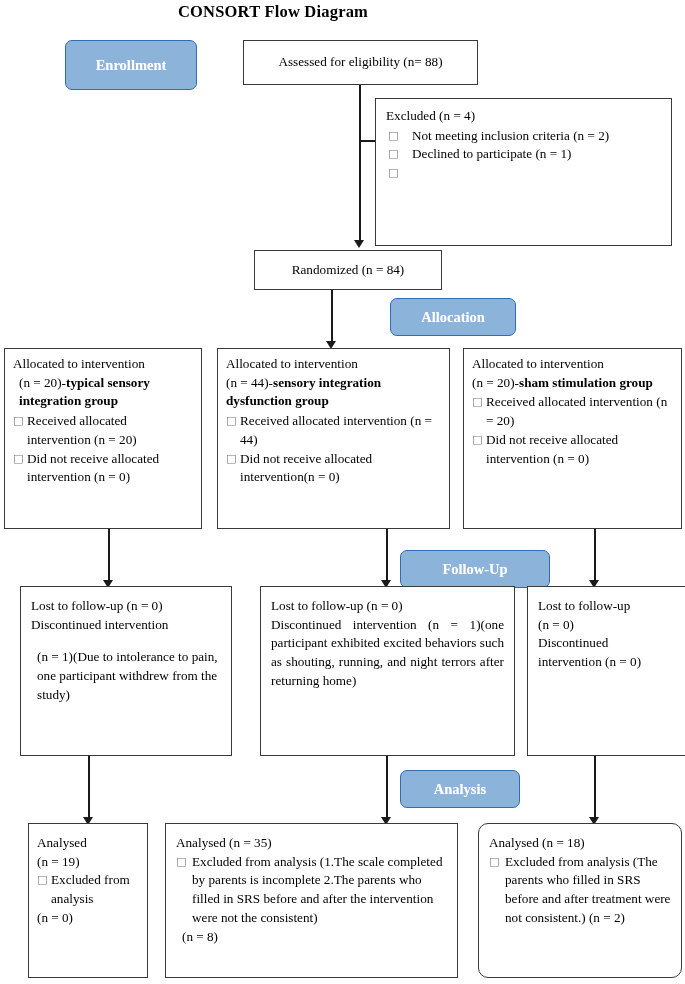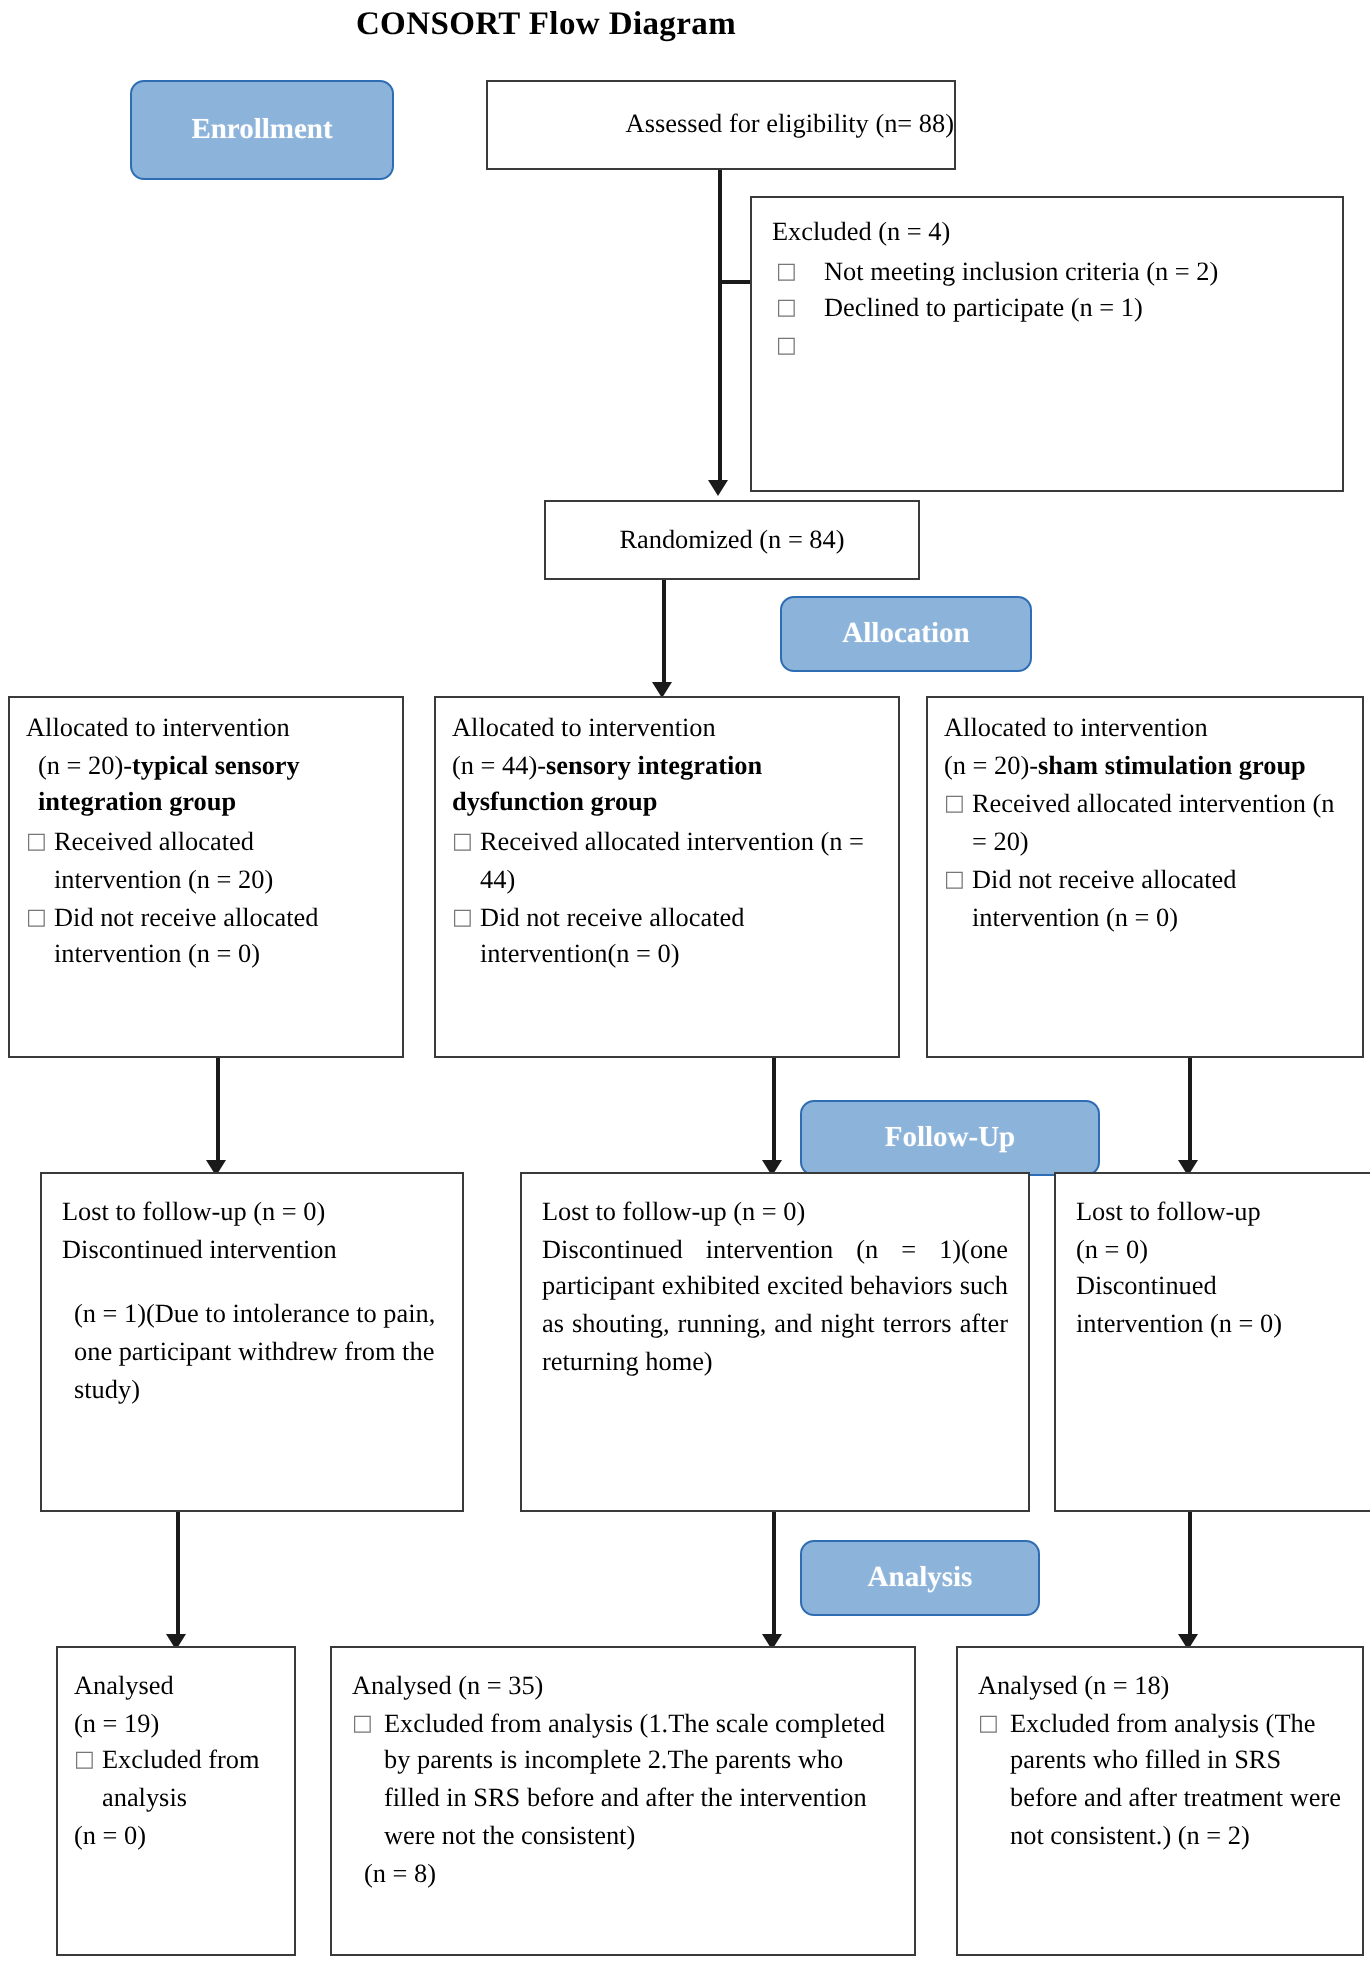--- a/index.html
+++ b/index.html
@@ -82,21 +82,21 @@
 <body>
 
 <div id="page">
 
   <div class="title">CONSORT Flow Diagram</div>
 
   <div class="pill" style="left:65px; top:40px; width:132px; height:50px;">
     <span>Enrollment</span>
   </div>
 
-  <div class="box center" style="left:243px; top:40px; width:235px; height:45px;justify-content:flex-end;">
+  <div class="box center" style="left:243px; top:40px; width:235px; height:45px;">
     <span>Assessed for eligibility (n= 88)</span>
   </div>
 
   <div class="line vline" style="left:359px; top:85px; height:155px;"></div>
   <div class="arrow" style="left:354px; top:240px;"></div>
 
   <div class="line hline" style="left:359px; top:140px; width:19px;"></div>
 
   <div class="box" style="left:375px; top:98px; width:297px; height:148px;">
     <div class="inner" style="padding:8px 10px;">
@@ -108,21 +108,21 @@
       <div style="position:relative; padding-left:26px;">
         <span class="sq" style="position:absolute; left:2px; top:1px;">□</span>
         <span>Declined to participate (n = 1)</span>
       </div>
       <div class="justify" style="position:relative; padding-left:26px;">
         <span class="sq" style="position:absolute; left:2px; top:1px;">□</span>
       </div>
     </div>
   </div>
 
-  <div class="box center" style="left:272px; top:250px; width:188px; height:40px;">
+  <div class="box center" style="left:254px; top:250px; width:188px; height:40px;">
     <span>Randomized (n = 84)</span>
   </div>
 
   <div class="line vline" style="left:331px; top:290px; height:54px;"></div>
   <div class="arrow" style="left:326px; top:341px;"></div>
 
   <div class="pill" style="left:390px; top:298px; width:126px; height:38px;">
     <span>Allocation</span>
   </div>
 
@@ -237,21 +237,21 @@
     <div class="inner" style="padding:10px 10px;">
       <p>Analysed    (n = 35)</p>
       <div style="position:relative; padding-left:16px;">
         <span class="sq" style="position:absolute; left:0px; top:1px;">□</span>
         <span>Excluded from analysis (1.The scale completed by parents is incomplete 2.The parents who filled in SRS before and after the intervention were not the consistent)</span>
       </div>
       <p style="padding-left:6px;">(n = 8)</p>
     </div>
   </div>
 
-  <div class="box" style="left:478px; top:823px; width:204px; height:155px;">
+  <div class="box" style="left:478px; top:823px; width:204px; height:155px;border-radius:10px;">
     <div class="inner" style="padding:10px 10px;">
       <p>Analysed    (n = 18)</p>
       <div style="position:relative; padding-left:16px;">
         <span class="sq" style="position:absolute; left:0px; top:1px;">□</span>
         <span>Excluded from analysis (The parents who filled in SRS before and after treatment were not consistent.) (n = 2)</span>
       </div>
     </div>
   </div>
 
 </div>

